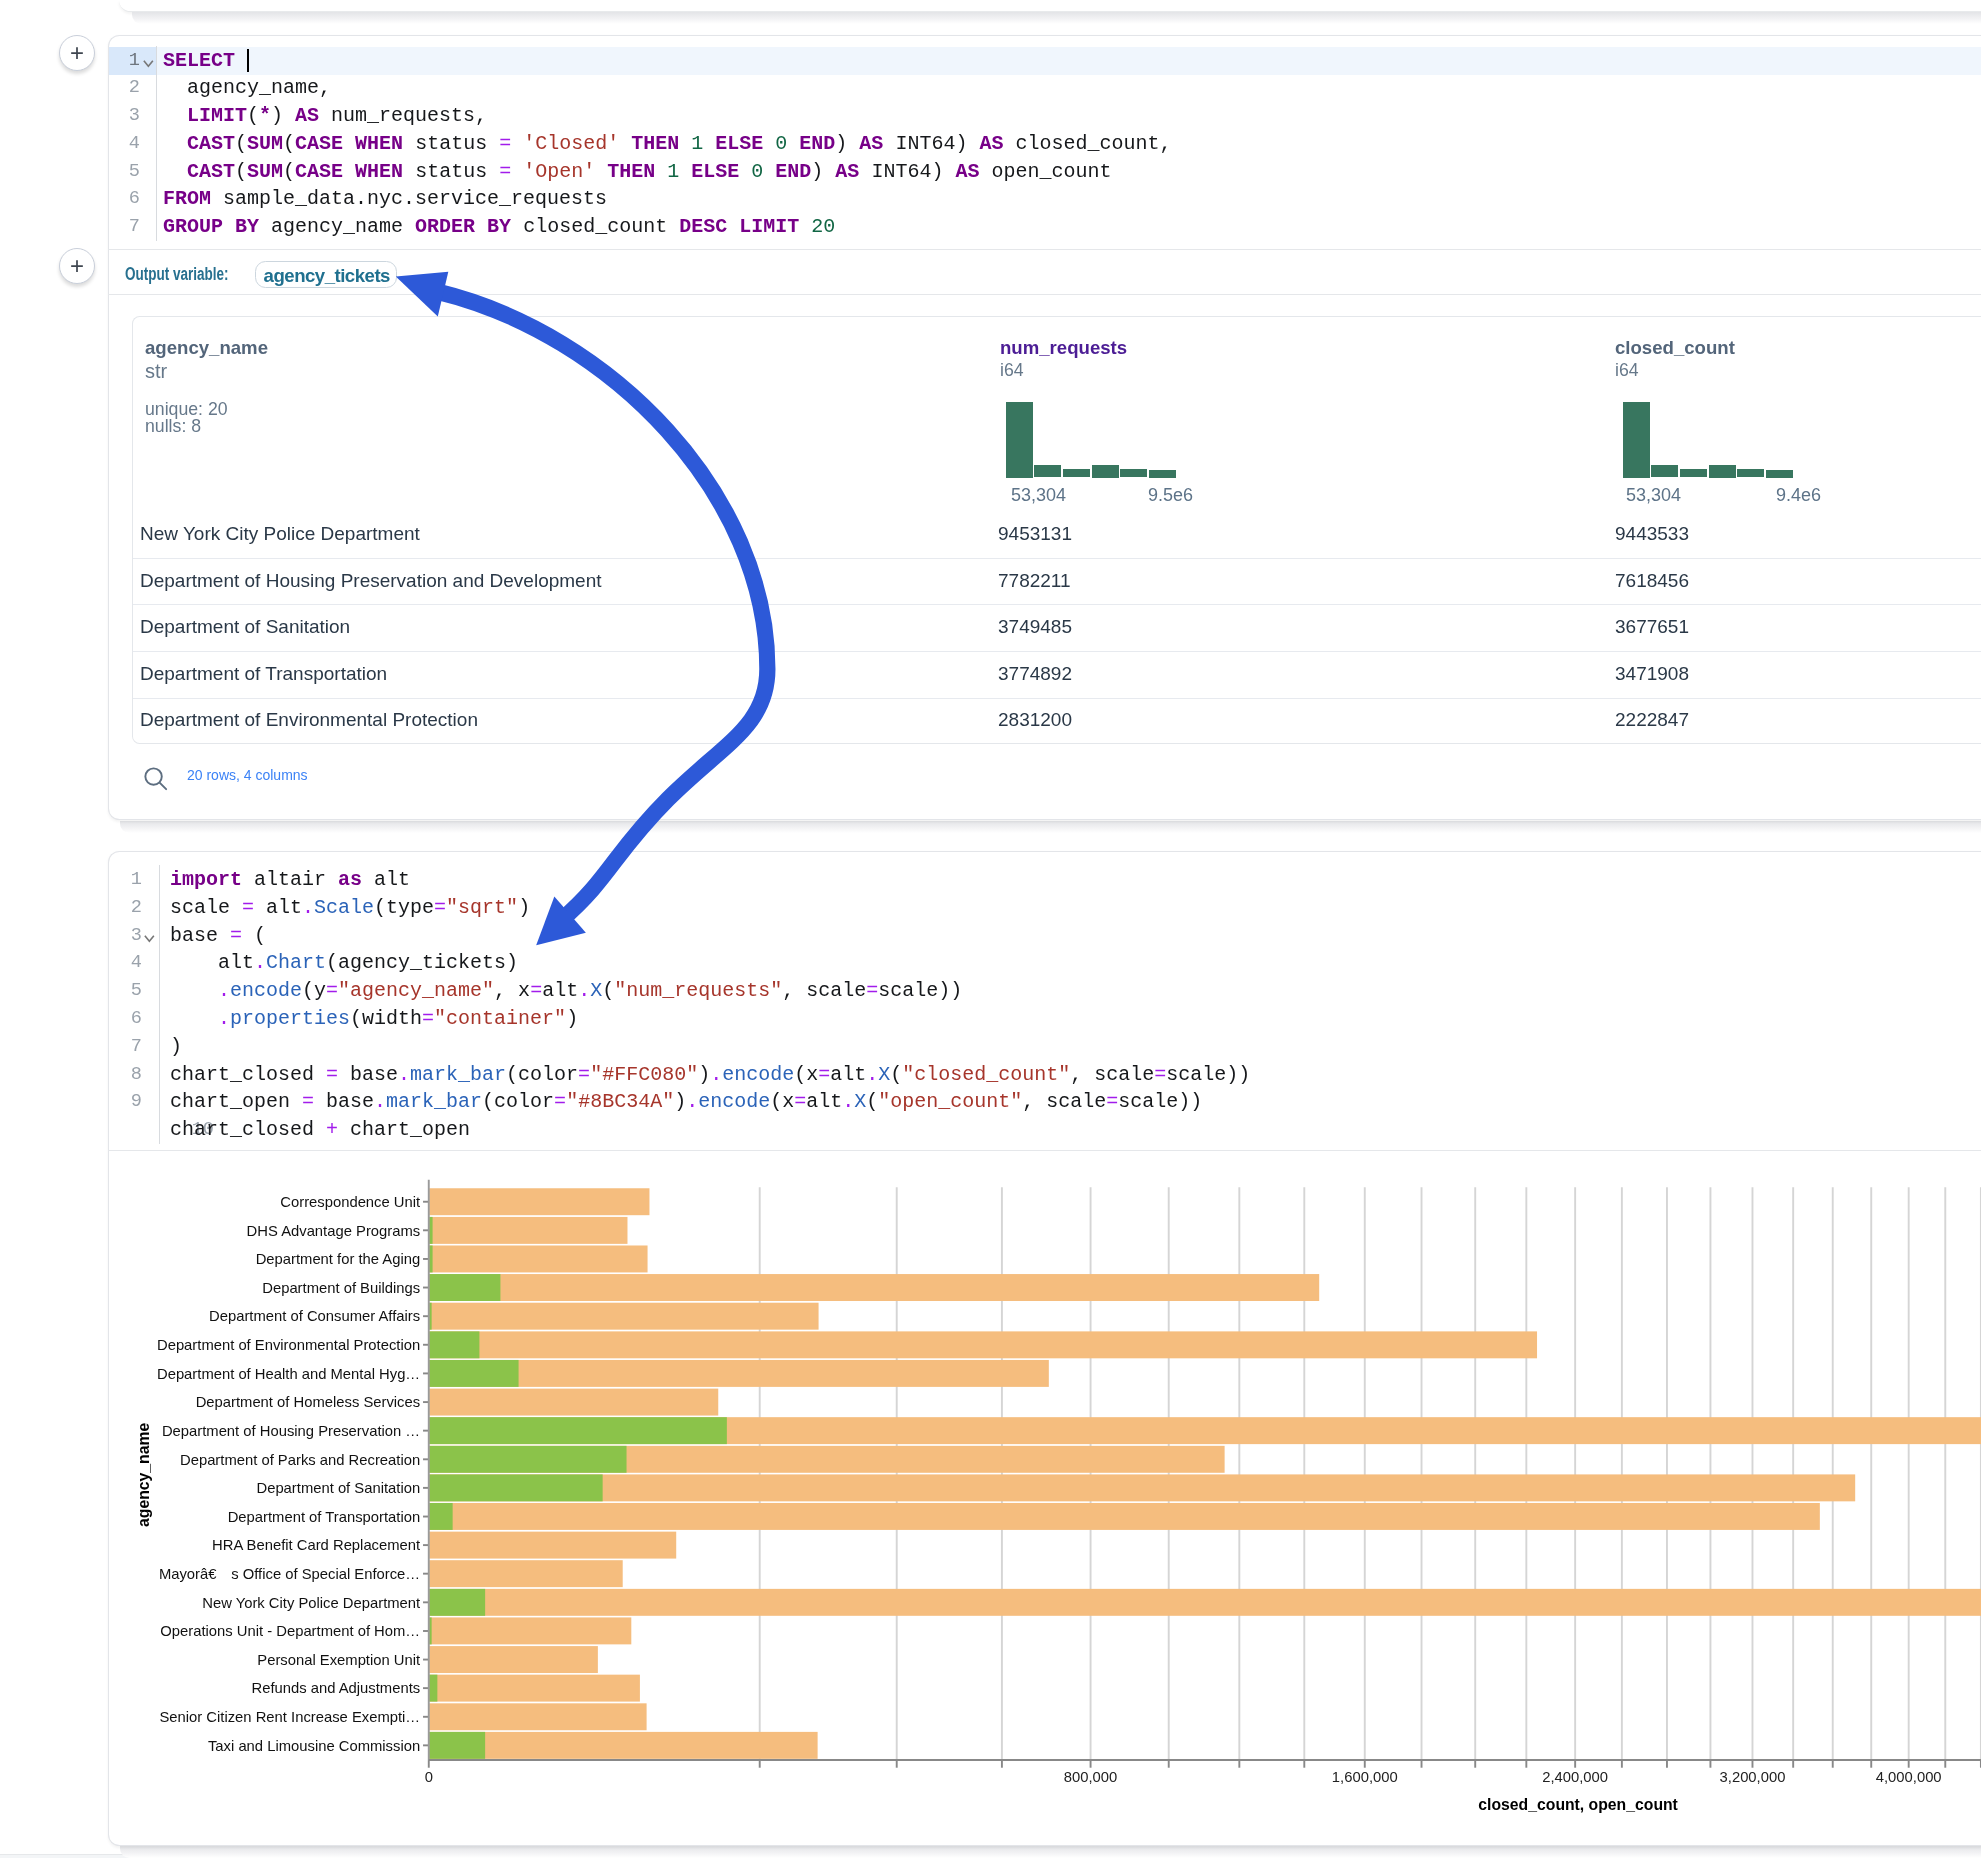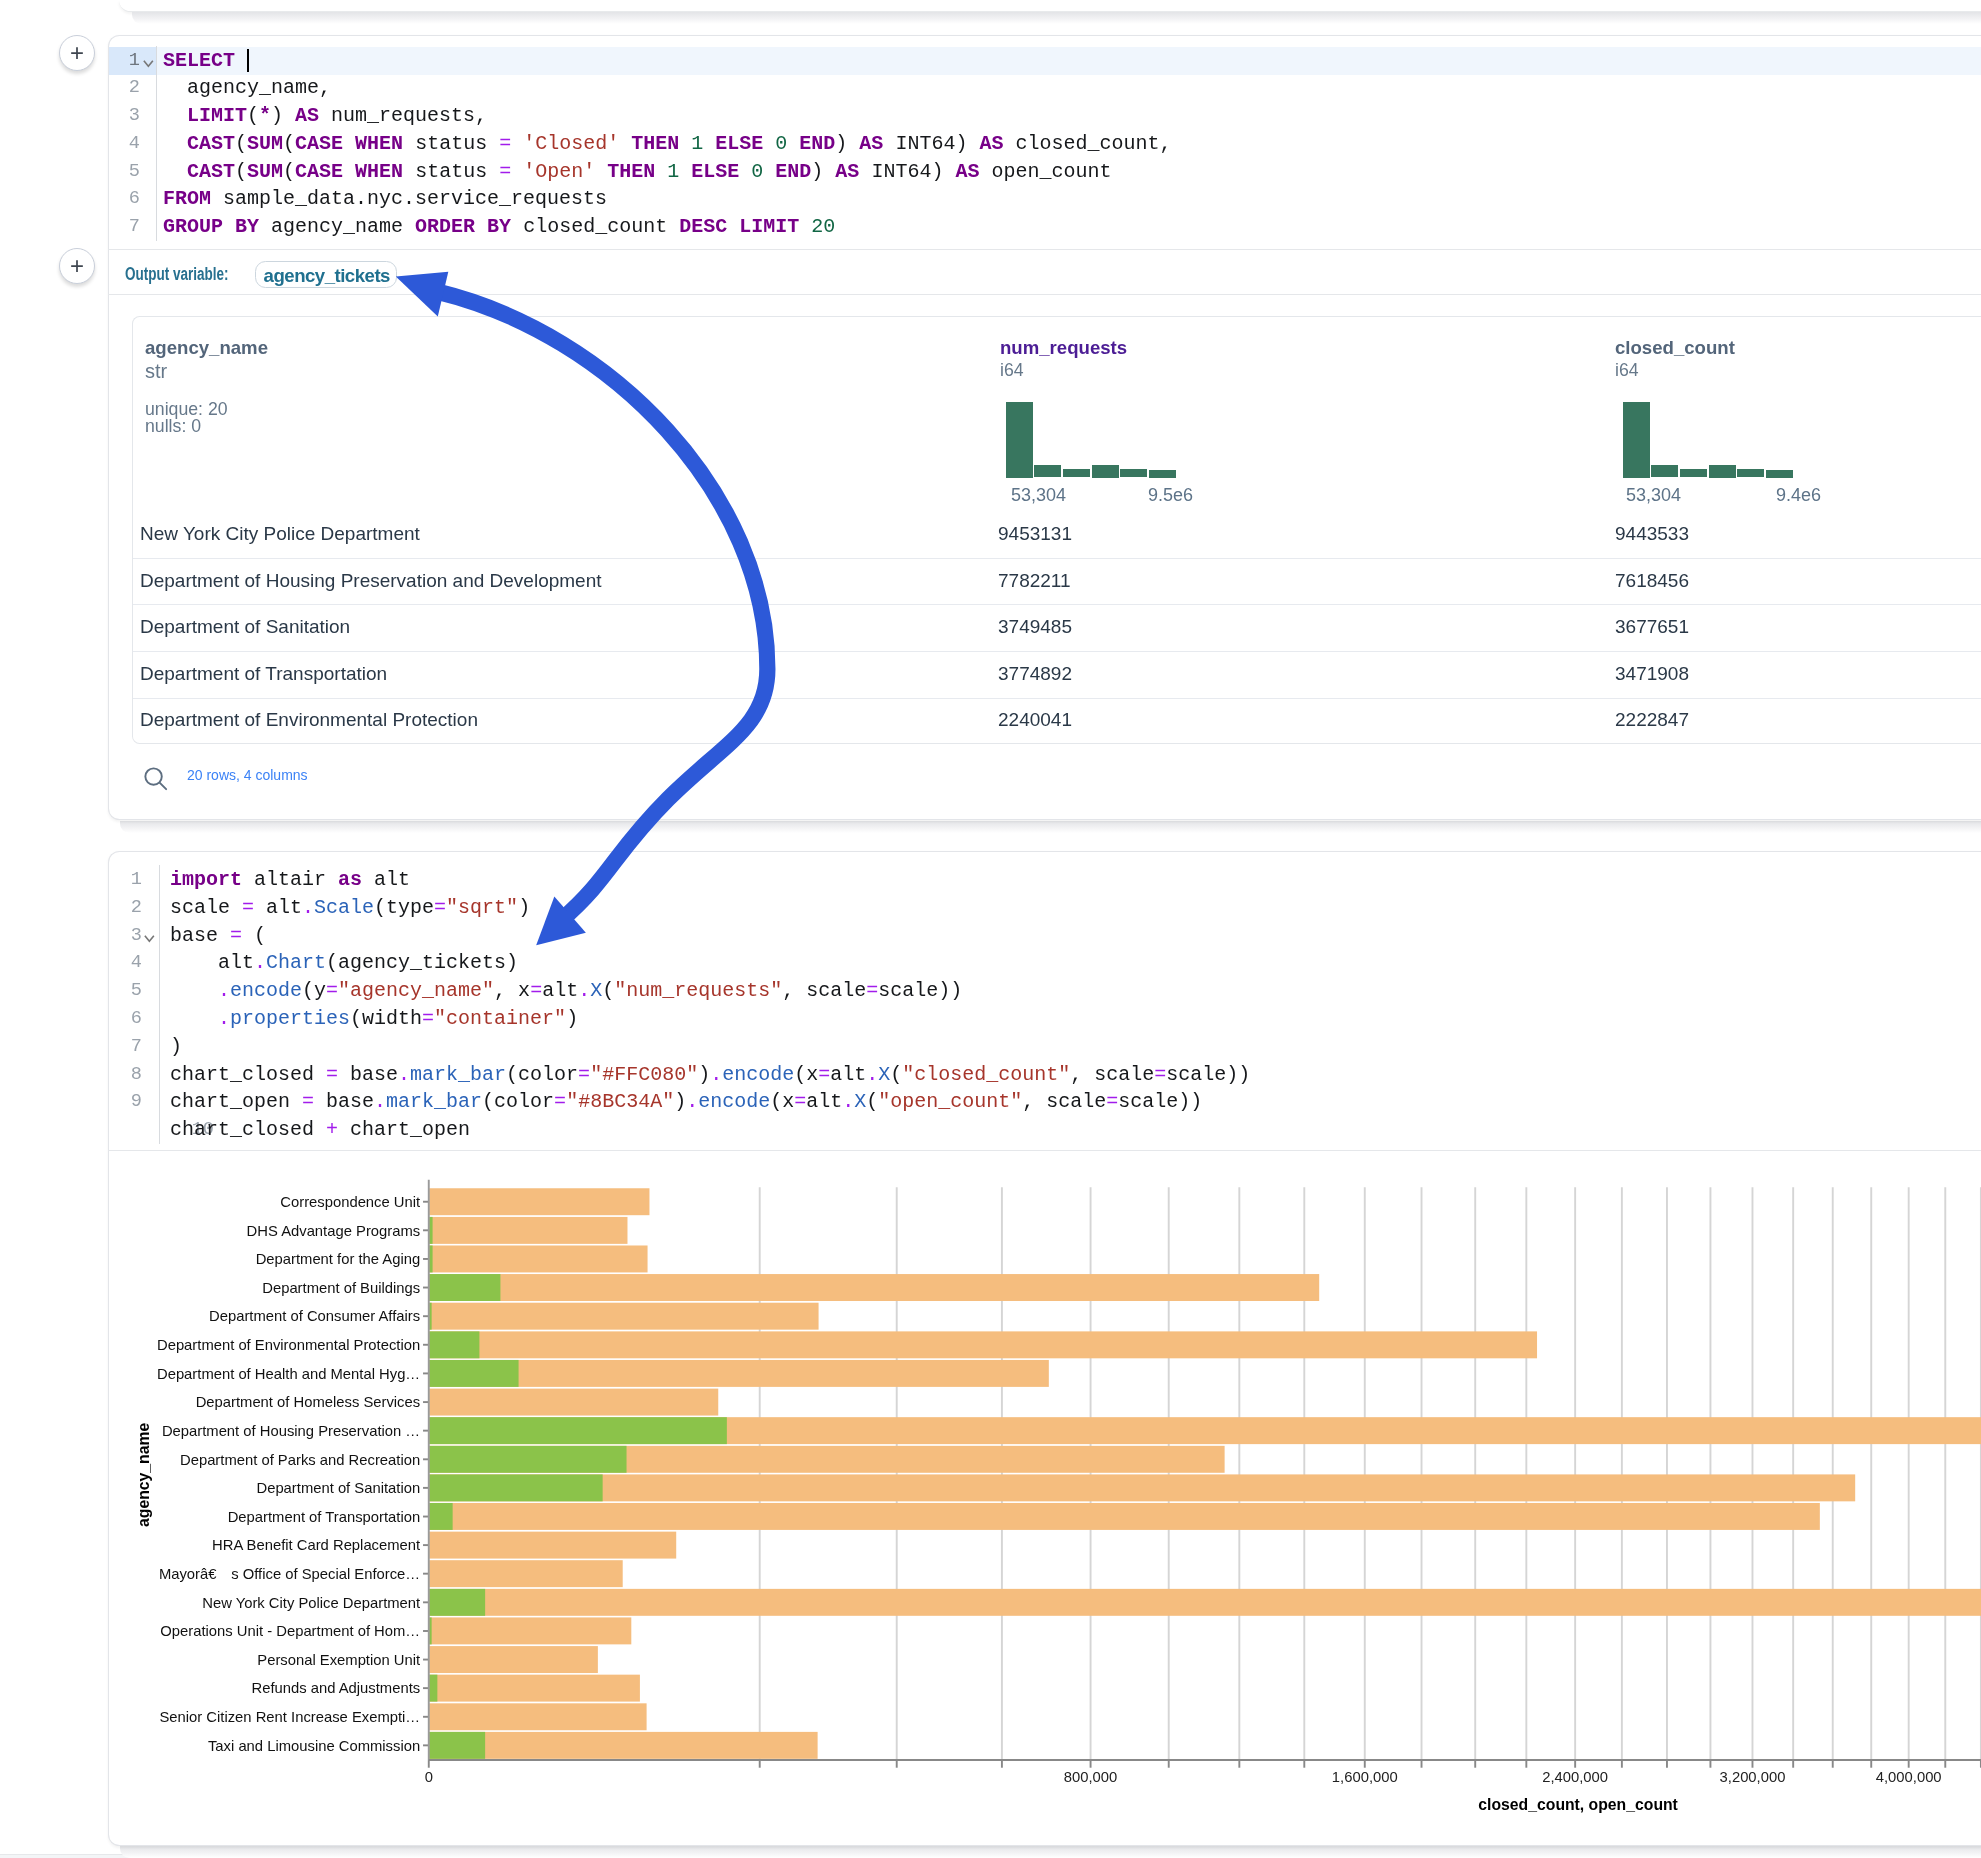--- a/index.html
+++ b/index.html
@@ -62,21 +62,21 @@
 <div class="abs" style="left:125px;top:264px;font-size:18px;font-weight:bold;color:#27708f;transform:scaleX(0.75);transform-origin:0 0;white-space:nowrap">Output variable: </div>
 <div class="abs" style="left:255px;top:261px;width:142px;height:27px;border:1.4px solid #ccd6de;border-radius:10.5px;overflow:hidden">
     <span style="position:absolute;left:7.6px;top:2.9px;font-size:18.6px;font-weight:bold;color:#20708f;white-space:nowrap;letter-spacing:-0.5px">agency_tickets</span>
   </div>
 <div class="abs" style="left:108px;right:0;top:294px;height:1px;background:#e5e7ea"></div>
 
 <div class="abs" style="left:132px;right:0;top:316px;height:428px;border:1px solid #e4e7eb;border-right:none;border-radius:7.6px 0 0 7.6px"></div>
 <div class="abs" style="left:145px;top:337px;font-size:18.6px;font-weight:bold;color:#53657a">agency_name</div>
 <div class="abs" style="left:145px;top:360px;font-size:20px;color:#66788a">str</div>
 <div class="abs" style="left:145px;top:399px;font-size:17.7px;color:#66788a">unique: 20</div>
-<div class="abs" style="left:145px;top:416px;font-size:17.7px;color:#66788a">nulls: 0</div>
+<div class="abs" style="left:145px;top:416px;font-size:17.7px;color:#66788a">nulls: 8</div>
 <div class="abs" style="left:1000px;top:337px;font-size:18.6px;font-weight:bold;color:#4c1d95">num_requests</div>
 <div class="abs" style="left:1000px;top:360px;font-size:17.7px;color:#66788a">i64</div>
 <div class="abs" style="left:1615px;top:337px;font-size:18.6px;font-weight:bold;color:#53657a">closed_count</div>
 <div class="abs" style="left:1615px;top:360px;font-size:17.7px;color:#66788a">i64</div>
 <div class="hb" style="left:1006px;top:402px;width:27px;height:76px"></div>
 <div class="hb" style="left:1034px;top:465px;width:27px;height:12.4px"></div>
 <div class="hb" style="left:1063px;top:469px;width:27px;height:8.1px"></div>
 <div class="hb" style="left:1092px;top:465px;width:27px;height:13px"></div>
 <div class="hb" style="left:1120px;top:469px;width:27px;height:8.1px"></div>
 <div class="hb" style="left:1149px;top:470px;width:27px;height:7.6px"></div>
@@ -96,21 +96,21 @@
 <div class="trow" style="top:570px;left:140px">Department of Housing Preservation and Development</div>
 <div class="trow" style="top:570px;left:998px">7782211</div>
 <div class="trow" style="top:570px;left:1615px">7618456</div>
 <div class="trow" style="top:616px;left:140px">Department of Sanitation</div>
 <div class="trow" style="top:616px;left:998px">3749485</div>
 <div class="trow" style="top:616px;left:1615px">3677651</div>
 <div class="trow" style="top:663px;left:140px">Department of Transportation</div>
 <div class="trow" style="top:663px;left:998px">3774892</div>
 <div class="trow" style="top:663px;left:1615px">3471908</div>
 <div class="trow" style="top:709px;left:140px">Department of Environmental Protection</div>
-<div class="trow" style="top:709px;left:998px">2240041</div>
+<div class="trow" style="top:709px;left:998px">2831200</div>
 <div class="trow" style="top:709px;left:1615px">2222847</div>
 <div class="sep" style="top:558px"></div>
 <div class="sep" style="top:604px"></div>
 <div class="sep" style="top:651px"></div>
 <div class="sep" style="top:698px"></div>
 <svg class="abs" style="left:141px;top:764px" width="29" height="29" viewBox="0 0 30 30">
     <circle cx="13" cy="13" r="8.5" fill="none" stroke="#5d6e80" stroke-width="2"></circle>
     <line x1="19.5" y1="19.5" x2="26" y2="26" stroke="#5d6e80" stroke-width="2" stroke-linecap="round"></line>
   </svg>
 <div class="abs" style="left:187px;top:767px;font-size:14px;color:#3b82f6">20 rows, 4 columns</div>

